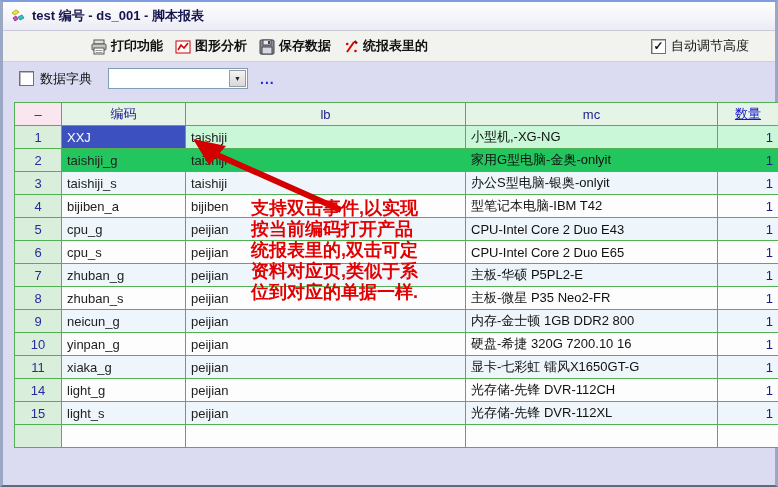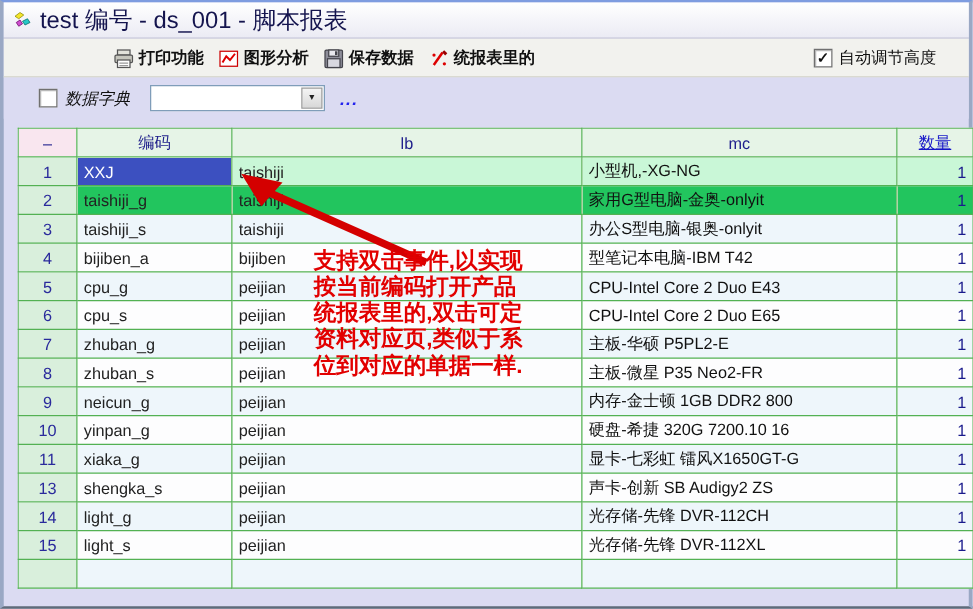--- a/index.html
+++ b/index.html
@@ -16,21 +16,21 @@
     border-right:3px solid #9aa8c4;
     border-bottom:2px solid #5f6b7a;
     background:#dbdbf2;
   }
   
   .titlebar{
     height:28px;display:flex;align-items:center;gap:6px;padding-left:7px;
     background:linear-gradient(#ffffff,#ebebf4);
     border-bottom:1px solid #c9c9d8;
   }
-  .titlebar .title-text{font-size:19px;font-weight:normal;color:#14144e;}
+  .titlebar .title-text{font-size:13px;font-weight:bold;color:#14144e;}
   .icon{display:inline-flex;width:16px;height:16px;flex:0 0 16px;}
   .icon svg{width:16px;height:16px;}
   
   .toolbar{
     height:31px;display:flex;align-items:center;
     background:#f2f2ee;border-bottom:1px solid #d2d2c8;
     padding:0 14px 0 88px;box-sizing:border-box;
   }
   .tb-btn{display:flex;align-items:flex-end;gap:4px;margin-right:12px;cursor:default;}
   .tb-btn span.lbl{font-size:13px;font-weight:bold;color:#111;}
@@ -41,22 +41,21 @@
   .chk-group .lbl{font-size:13px;color:#111;}
   .checkbox{
     width:13px;height:13px;background:#fff;border:1px solid #707070;
     box-shadow:inset 1px 1px 0 #b8b8b8;display:inline-flex;align-items:center;justify-content:center;
   }
   .checkbox .check{display:none;font-size:12px;line-height:10px;font-weight:bold;color:#111;}
   .checkbox.checked .check{display:block;}
   
   .filterbar{
     height:33px;display:flex;align-items:center;background:#dbdbf2;
-    padding-left:28px;
-    font-style:italic;
+    padding-left:16px;
   }
   .filterbar .lbl{font-size:13px;color:#111;margin:0 0 0 6px;}
   .combo{
     margin-left:16px;width:140px;height:21px;background:#fff;
     border:1px solid #7f9db9;display:flex;align-items:center;box-sizing:border-box;
   }
   .combo-value{flex:1;font-size:12px;padding-left:4px;color:#222;}
   .combo-arrow{
     width:17px;height:17px;margin-right:1px;background:linear-gradient(#f4f4f4,#d8d8d8);
     border:1px solid #9a9a9a;display:flex;align-items:center;justify-content:center;
@@ -262,27 +261,20 @@
             <td class="c-qty">1</td>
           </tr>
           <tr>
             <td class="c-num">11</td>
             <td class="c-code">xiaka_g</td>
             <td class="c-lb">peijian</td>
             <td class="c-mc">显卡-七彩虹 镭风X1650GT-G</td>
             <td class="c-qty">1</td>
           </tr>
           <tr>
-            <td class="c-num">13</td>
-            <td class="c-code">shengka_s</td>
-            <td class="c-lb">peijian</td>
-            <td class="c-mc">声卡-创新 SB Audigy2 ZS</td>
-            <td class="c-qty">1</td>
-          </tr>
-          <tr>
             <td class="c-num">14</td>
             <td class="c-code">light_g</td>
             <td class="c-lb">peijian</td>
             <td class="c-mc">光存储-先锋 DVR-112CH</td>
             <td class="c-qty">1</td>
           </tr>
           <tr>
             <td class="c-num">15</td>
             <td class="c-code">light_s</td>
             <td class="c-lb">peijian</td>

